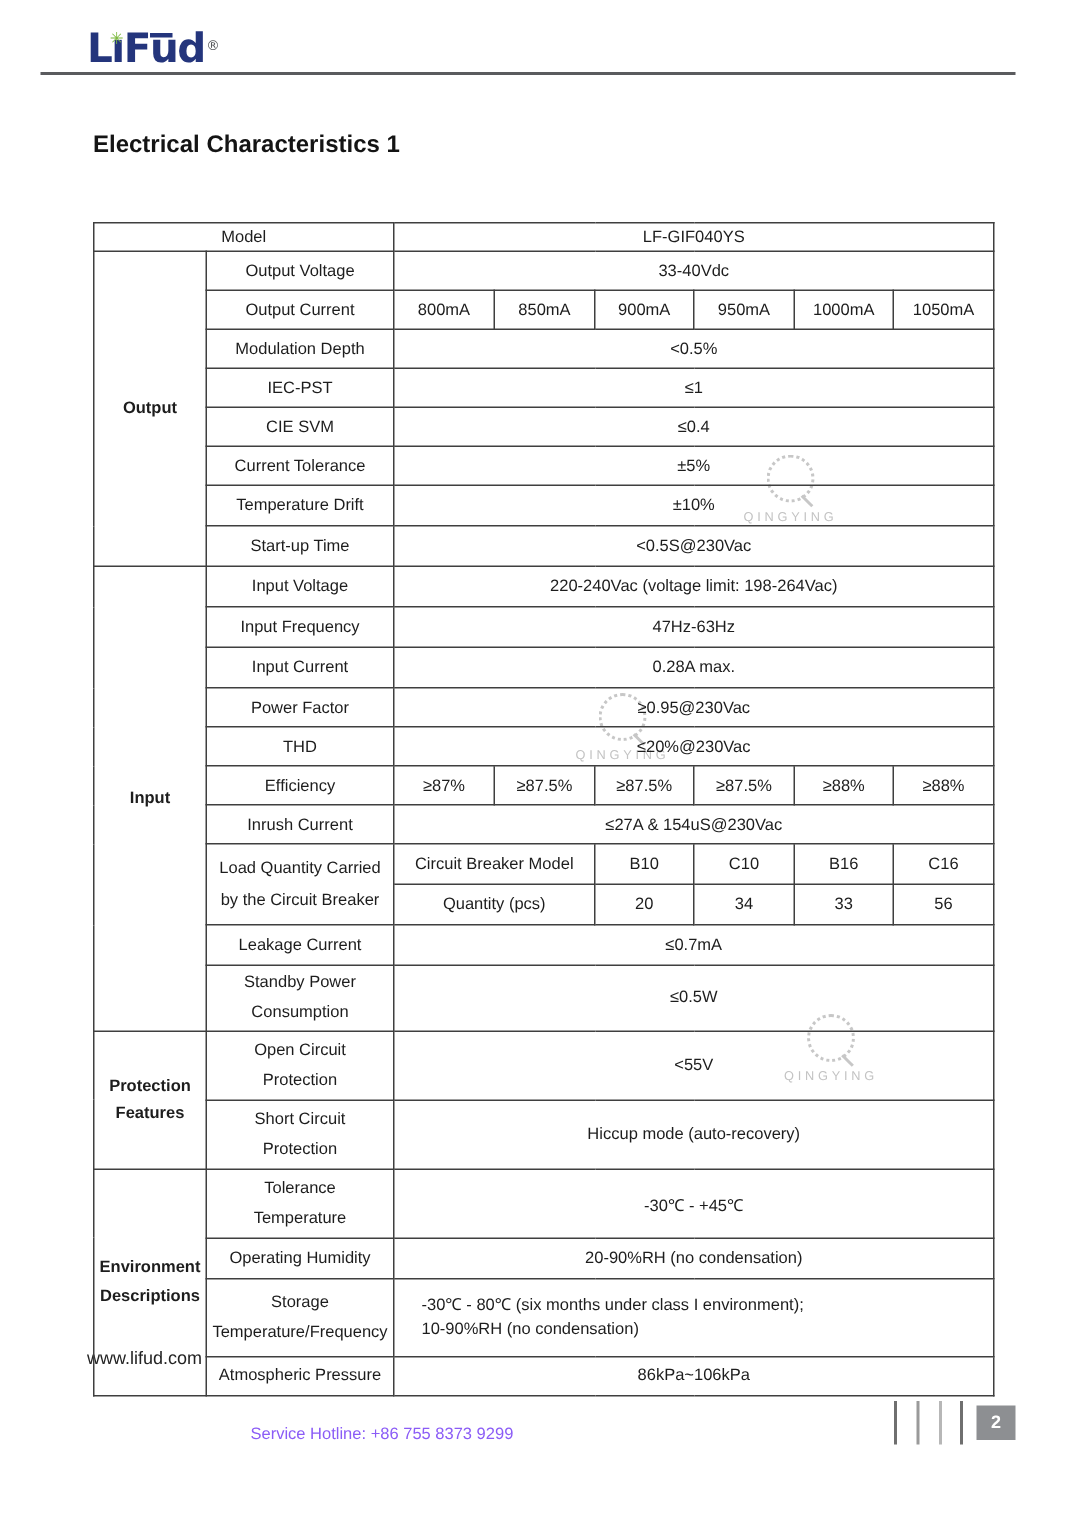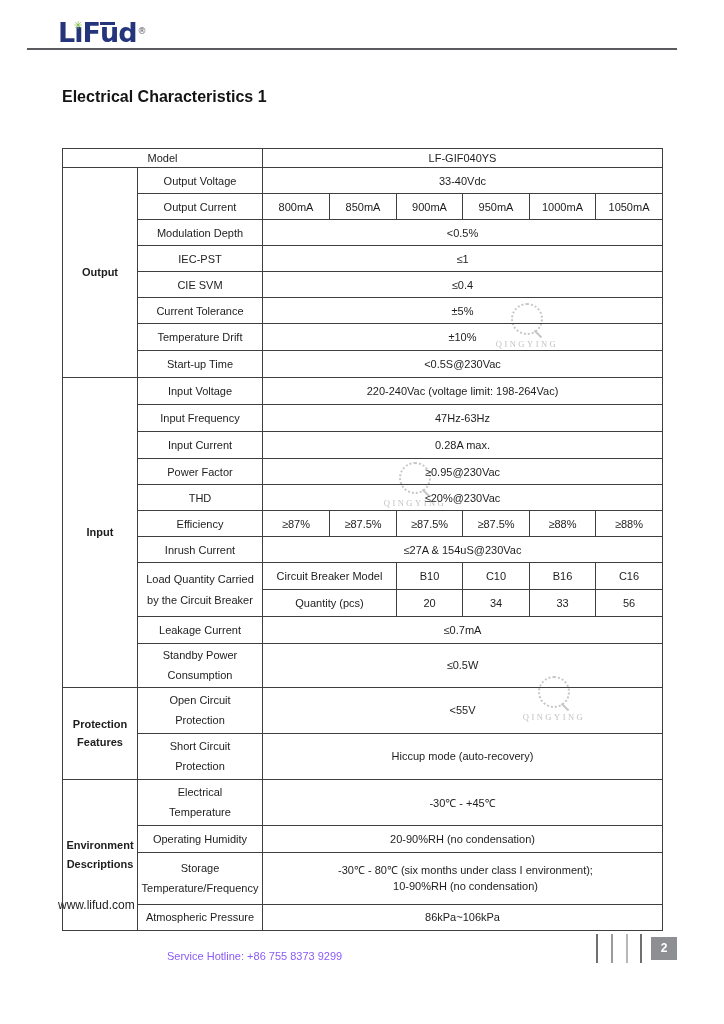--- a/index.html
+++ b/index.html
@@ -19,34 +19,34 @@
   .doc-title .gap{display:inline-block;width:18px;}
   .header-rule{position:absolute;left:27px;top:48px;width:650px;height:2px;background:#5a5b5e;}
 
   
   .section-heading{position:absolute;left:62px;top:88px;font-size:16px;font-weight:bold;color:#141414;}
 
   
   .wm{position:absolute;width:80px;text-align:center;z-index:0;}
   .wm-circle{width:28px;height:28px;border:2px dotted #c7c7c7;border-radius:50%;margin:0 auto;position:relative;}
   .wm-tail{position:absolute;right:-2px;bottom:-2px;width:10px;height:2px;background:#c7c7c7;transform:rotate(45deg);}
-  .wm-text{margin-top:4px;font-family:Liberation Serif, serif;font-size:8.5px;letter-spacing:2.5px;color:#c3c3c3;}
+  .wm-text{margin-top:4px;font-family:Liberation Sans, sans-serif;font-size:8.5px;letter-spacing:2.5px;color:#c3c3c3;}
   .wm1{left:487px;top:303px;}
   .wm2{left:375px;top:462px;}
   .wm3{left:514px;top:676px;}
 
   
   .table-wrap{position:absolute;left:62px;top:148px;z-index:1;}
   table.spec{border-collapse:collapse;table-layout:fixed;width:600px;font-size:11px;color:#1d1d1d;}
   table.spec td{border:1px solid #3f3f3f;text-align:center;vertical-align:middle;padding:1px 2px;
                 background:transparent;overflow:hidden;}
   td.grp{font-weight:bold;line-height:1.7;}
   td.vl{text-align:left;padding-left:8px;}
   .lbl2 div{line-height:1.85;}
-  .val2 div{line-height:1.0;text-align:center;margin:5px 0 5px 6px;}
+  .val2 div{line-height:1.0;text-align:left;margin:5px 0 5px 16px;}
   tr.h19{height:19px;} tr.h26{height:26px;} tr.h27{height:27px;}
   tr.h42{height:42px;} tr.h46{height:46px;} tr.h52{height:52px;}
 
   
   .footer-site{position:absolute;left:58px;top:898px;font-size:12px;color:#232323;}
   .footer-hotline{position:absolute;left:167px;top:950px;font-size:11px;color:#8b5cf6;}
   .fbar{position:absolute;top:934px;width:2px;height:29px;}
   .fbar1{left:596px;background:#6f6f6f;}
   .fbar2{left:611px;background:#9a9a9a;}
   .fbar3{left:626px;background:#b7b7b7;}
@@ -219,21 +219,21 @@
         <td class="lbl2">
           <div>Short Circuit</div>
           <div>Protection</div>
         </td>
         <td colspan="6" class="vl">Hiccup mode (auto-recovery)</td>
       </tr>
 
       <tr class="h46">
         <td rowspan="4" class="grp">Environment Descriptions</td>
         <td class="lbl2">
-          <div>Electrical</div>
+          <div>Tolerance</div>
           <div>Temperature</div>
         </td>
         <td colspan="6" class="vl">-30℃ - +45℃</td>
       </tr>
       <tr class="h27">
         <td>Operating Humidity</td>
         <td colspan="6" class="vl">20-90%RH (no condensation)</td>
       </tr>
       <tr class="h52">
         <td class="lbl2">

